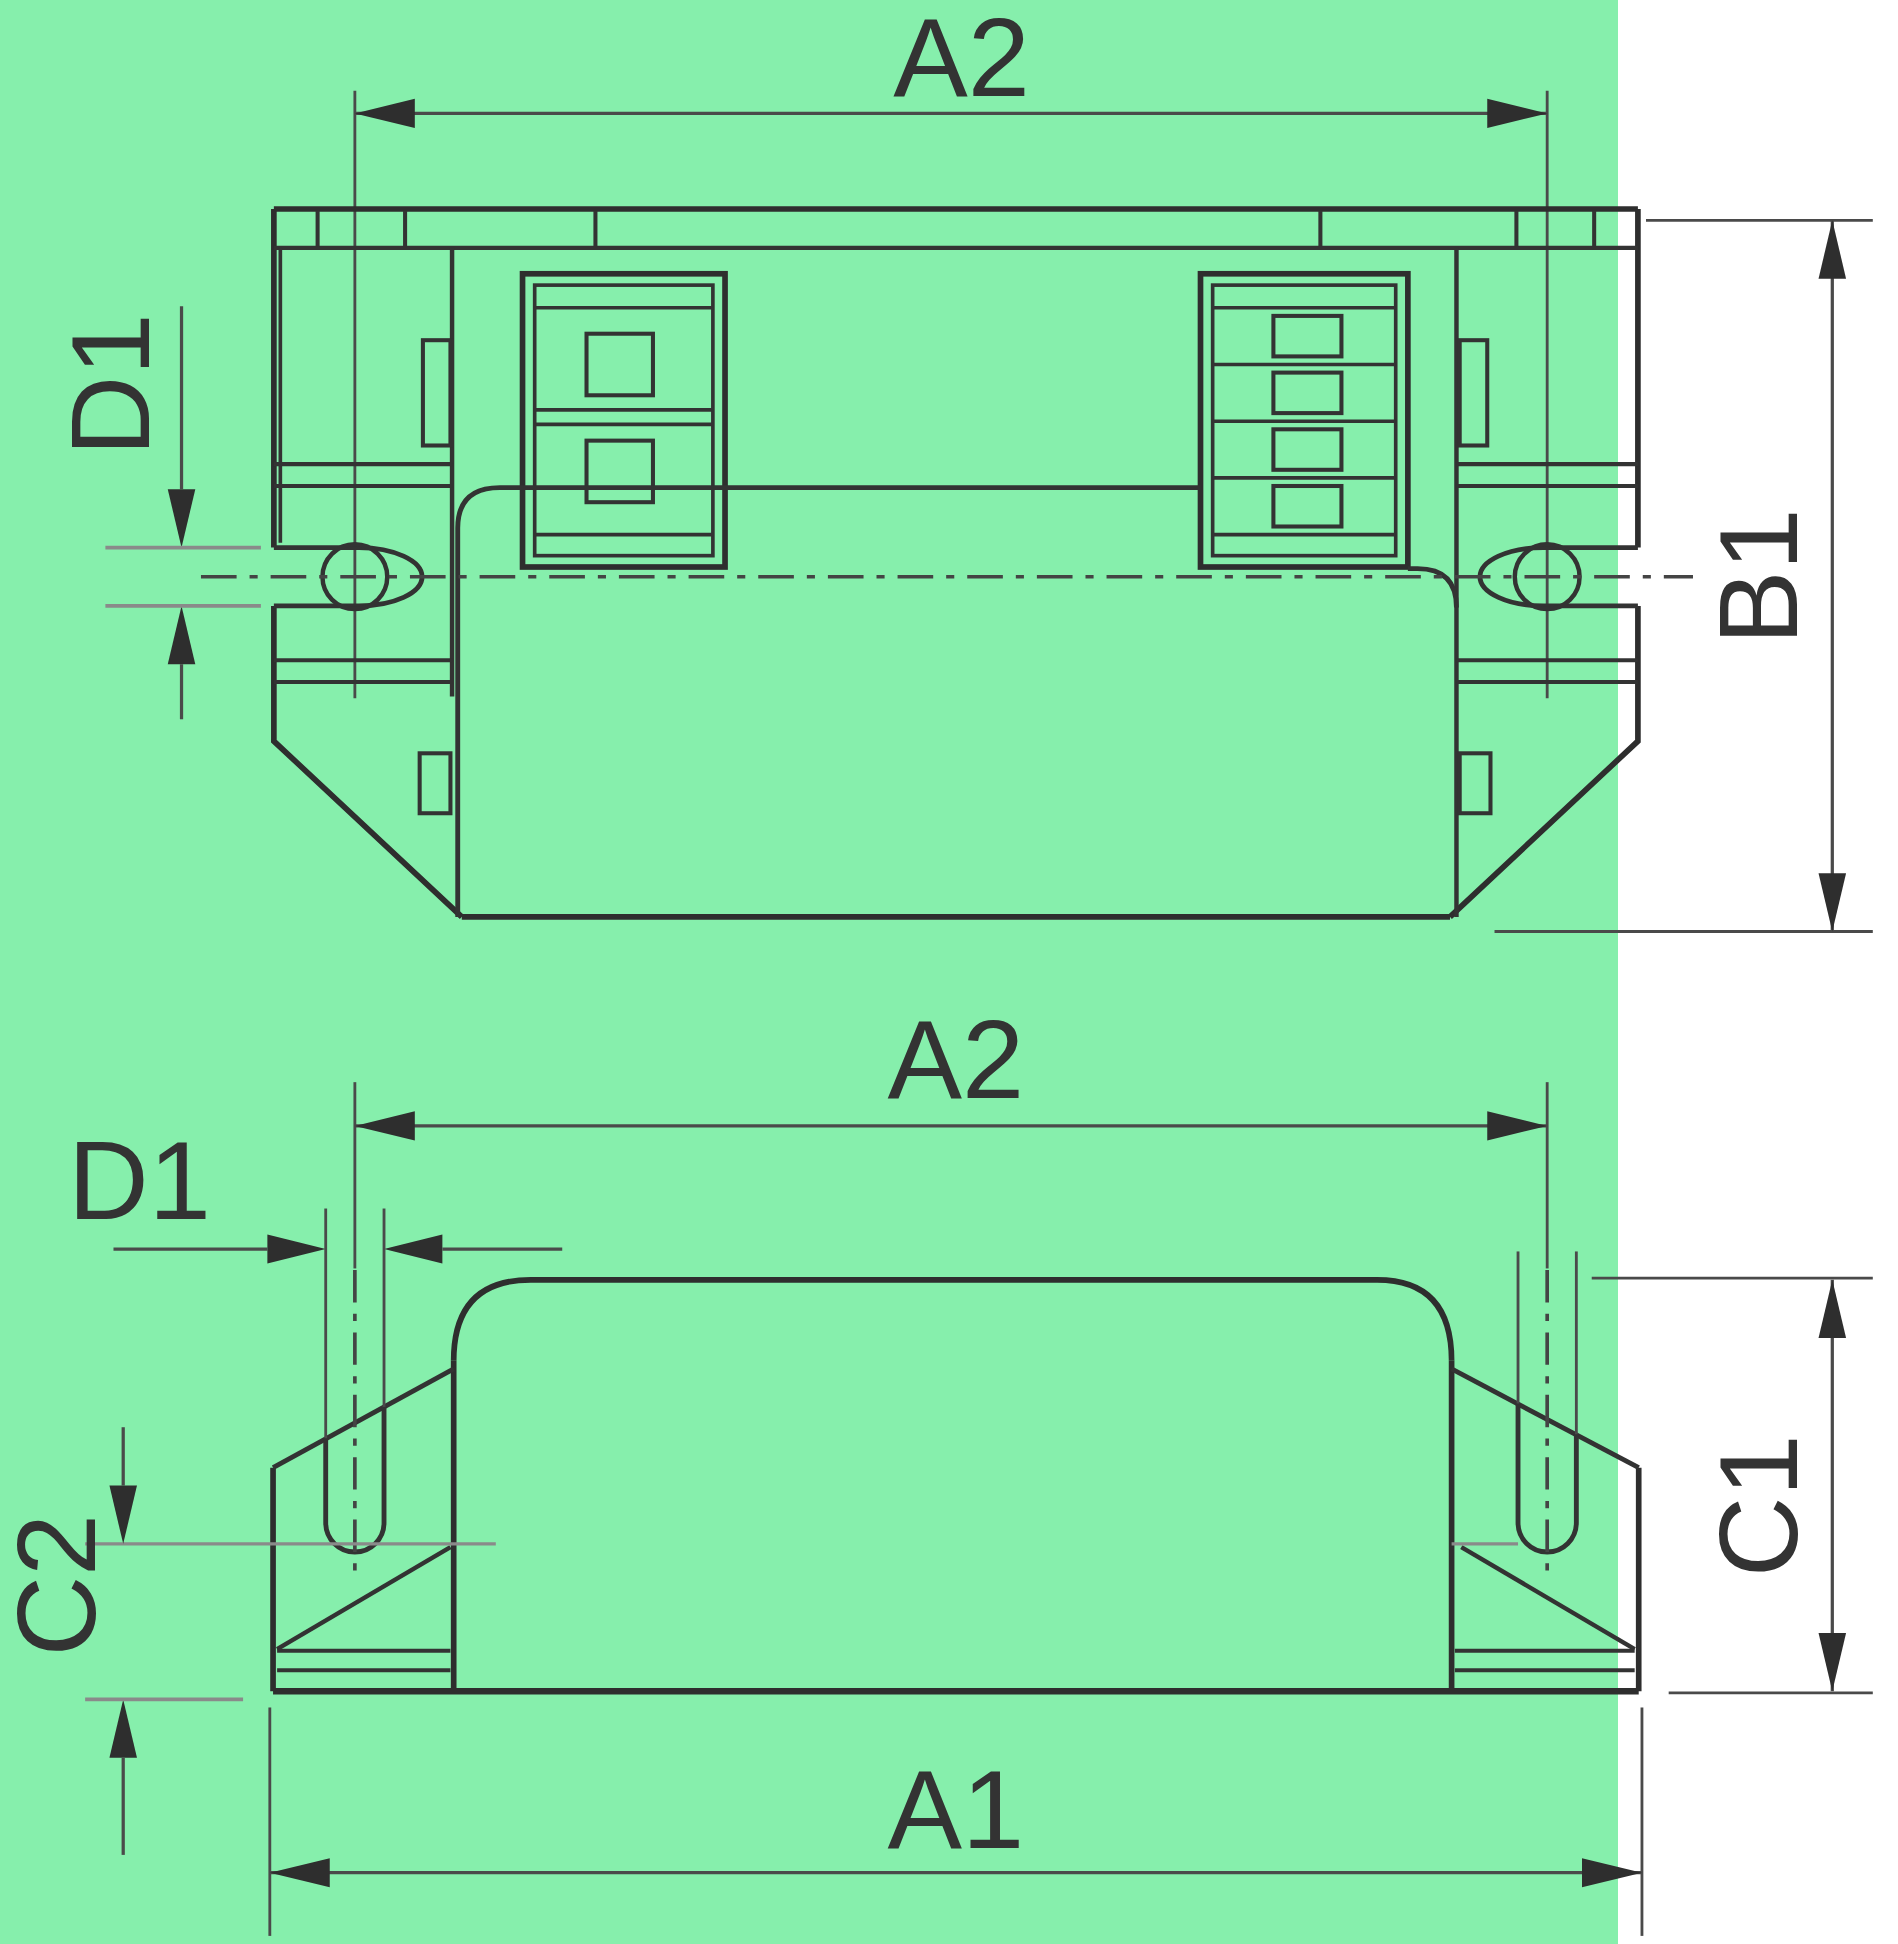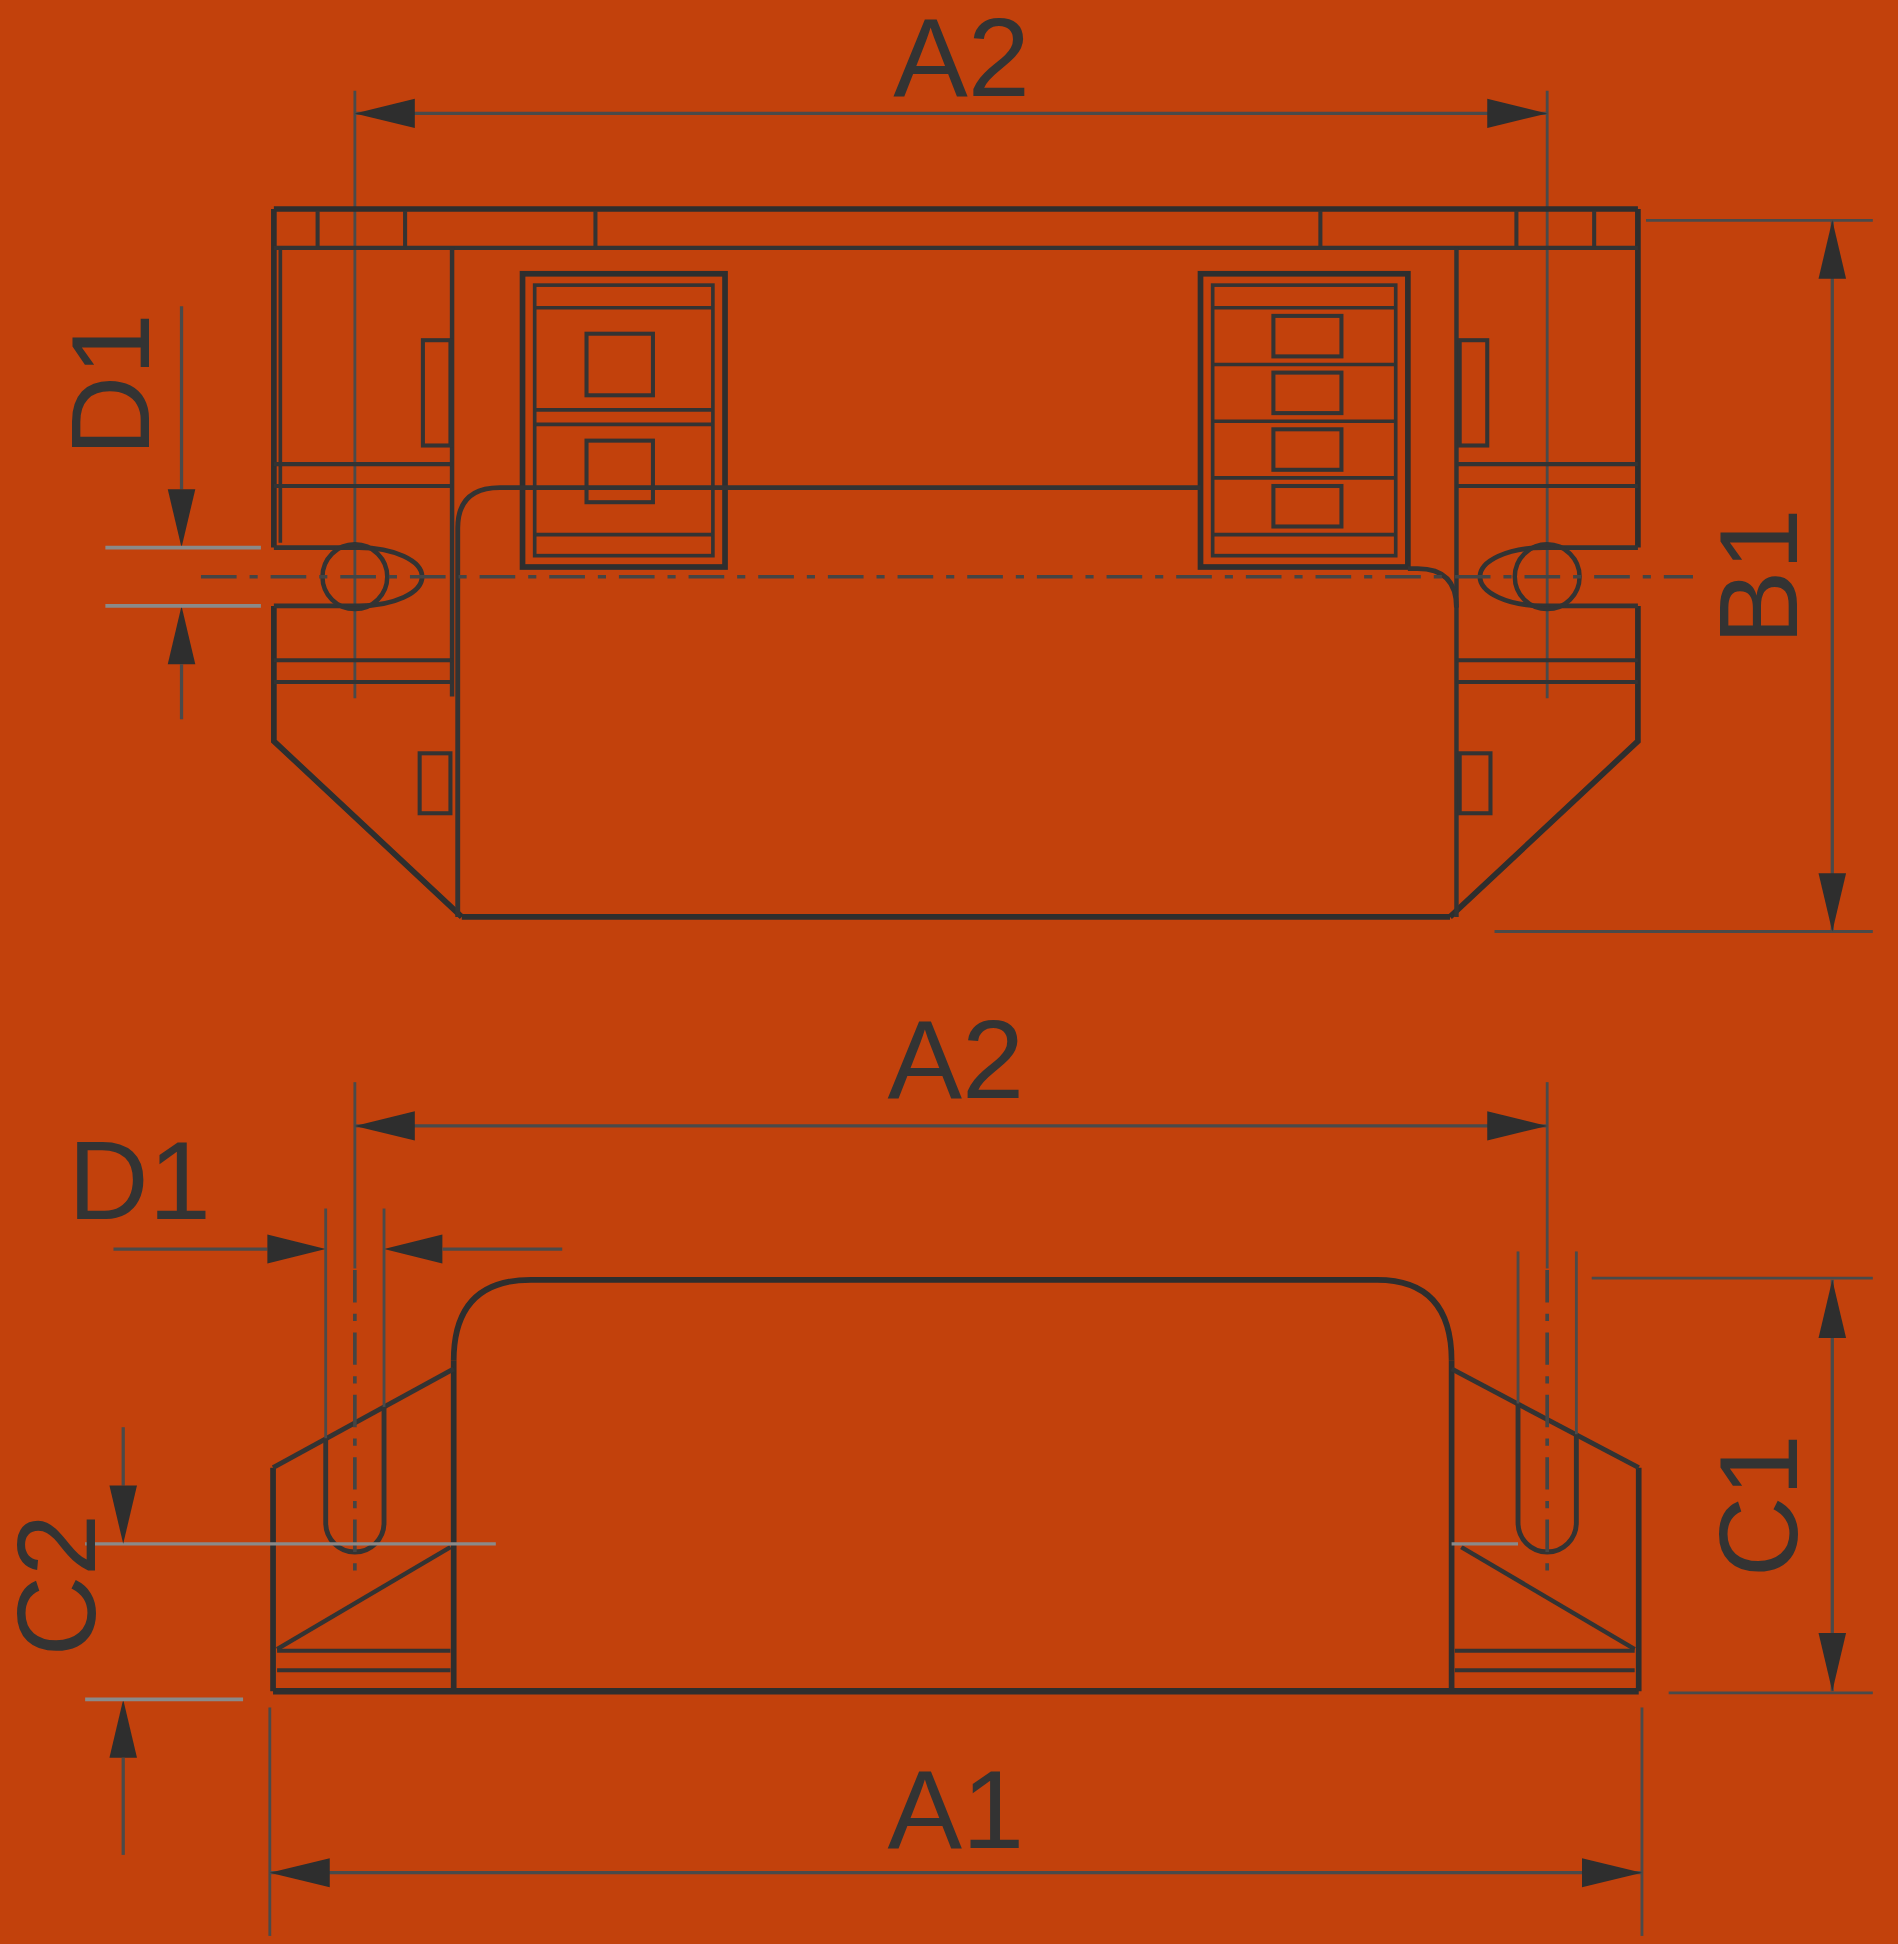--- a/index.html
+++ b/index.html
@@ -2,23 +2,23 @@
 <html style="font-size:13px"><head>
 <meta charset="utf-8">
 <style>
   html, body {
     margin: 0;
     padding: 0;
     background: #ffffff;
     font-family: "Liberation Sans", sans-serif;
   }
   .page {
-    width: 1898px;
+    width: 1618px;
     height: 1944px;
-    background: #c2410c;
+    background: #86efac;
     position: relative;
   }
   svg { display: block; }
   .draw   { stroke: #333333; fill: none; }
   .draw-thick { stroke: #2e2e2e; fill: none; }
   .dim    { stroke: #4a4a4a; fill: none; }
   .tick   { stroke: #8a8a8a; fill: none; }
   .arrow  { fill: #2e2e2e; stroke: none; }
   .cl     { stroke: #444444; fill: none; }
   .lbl {

